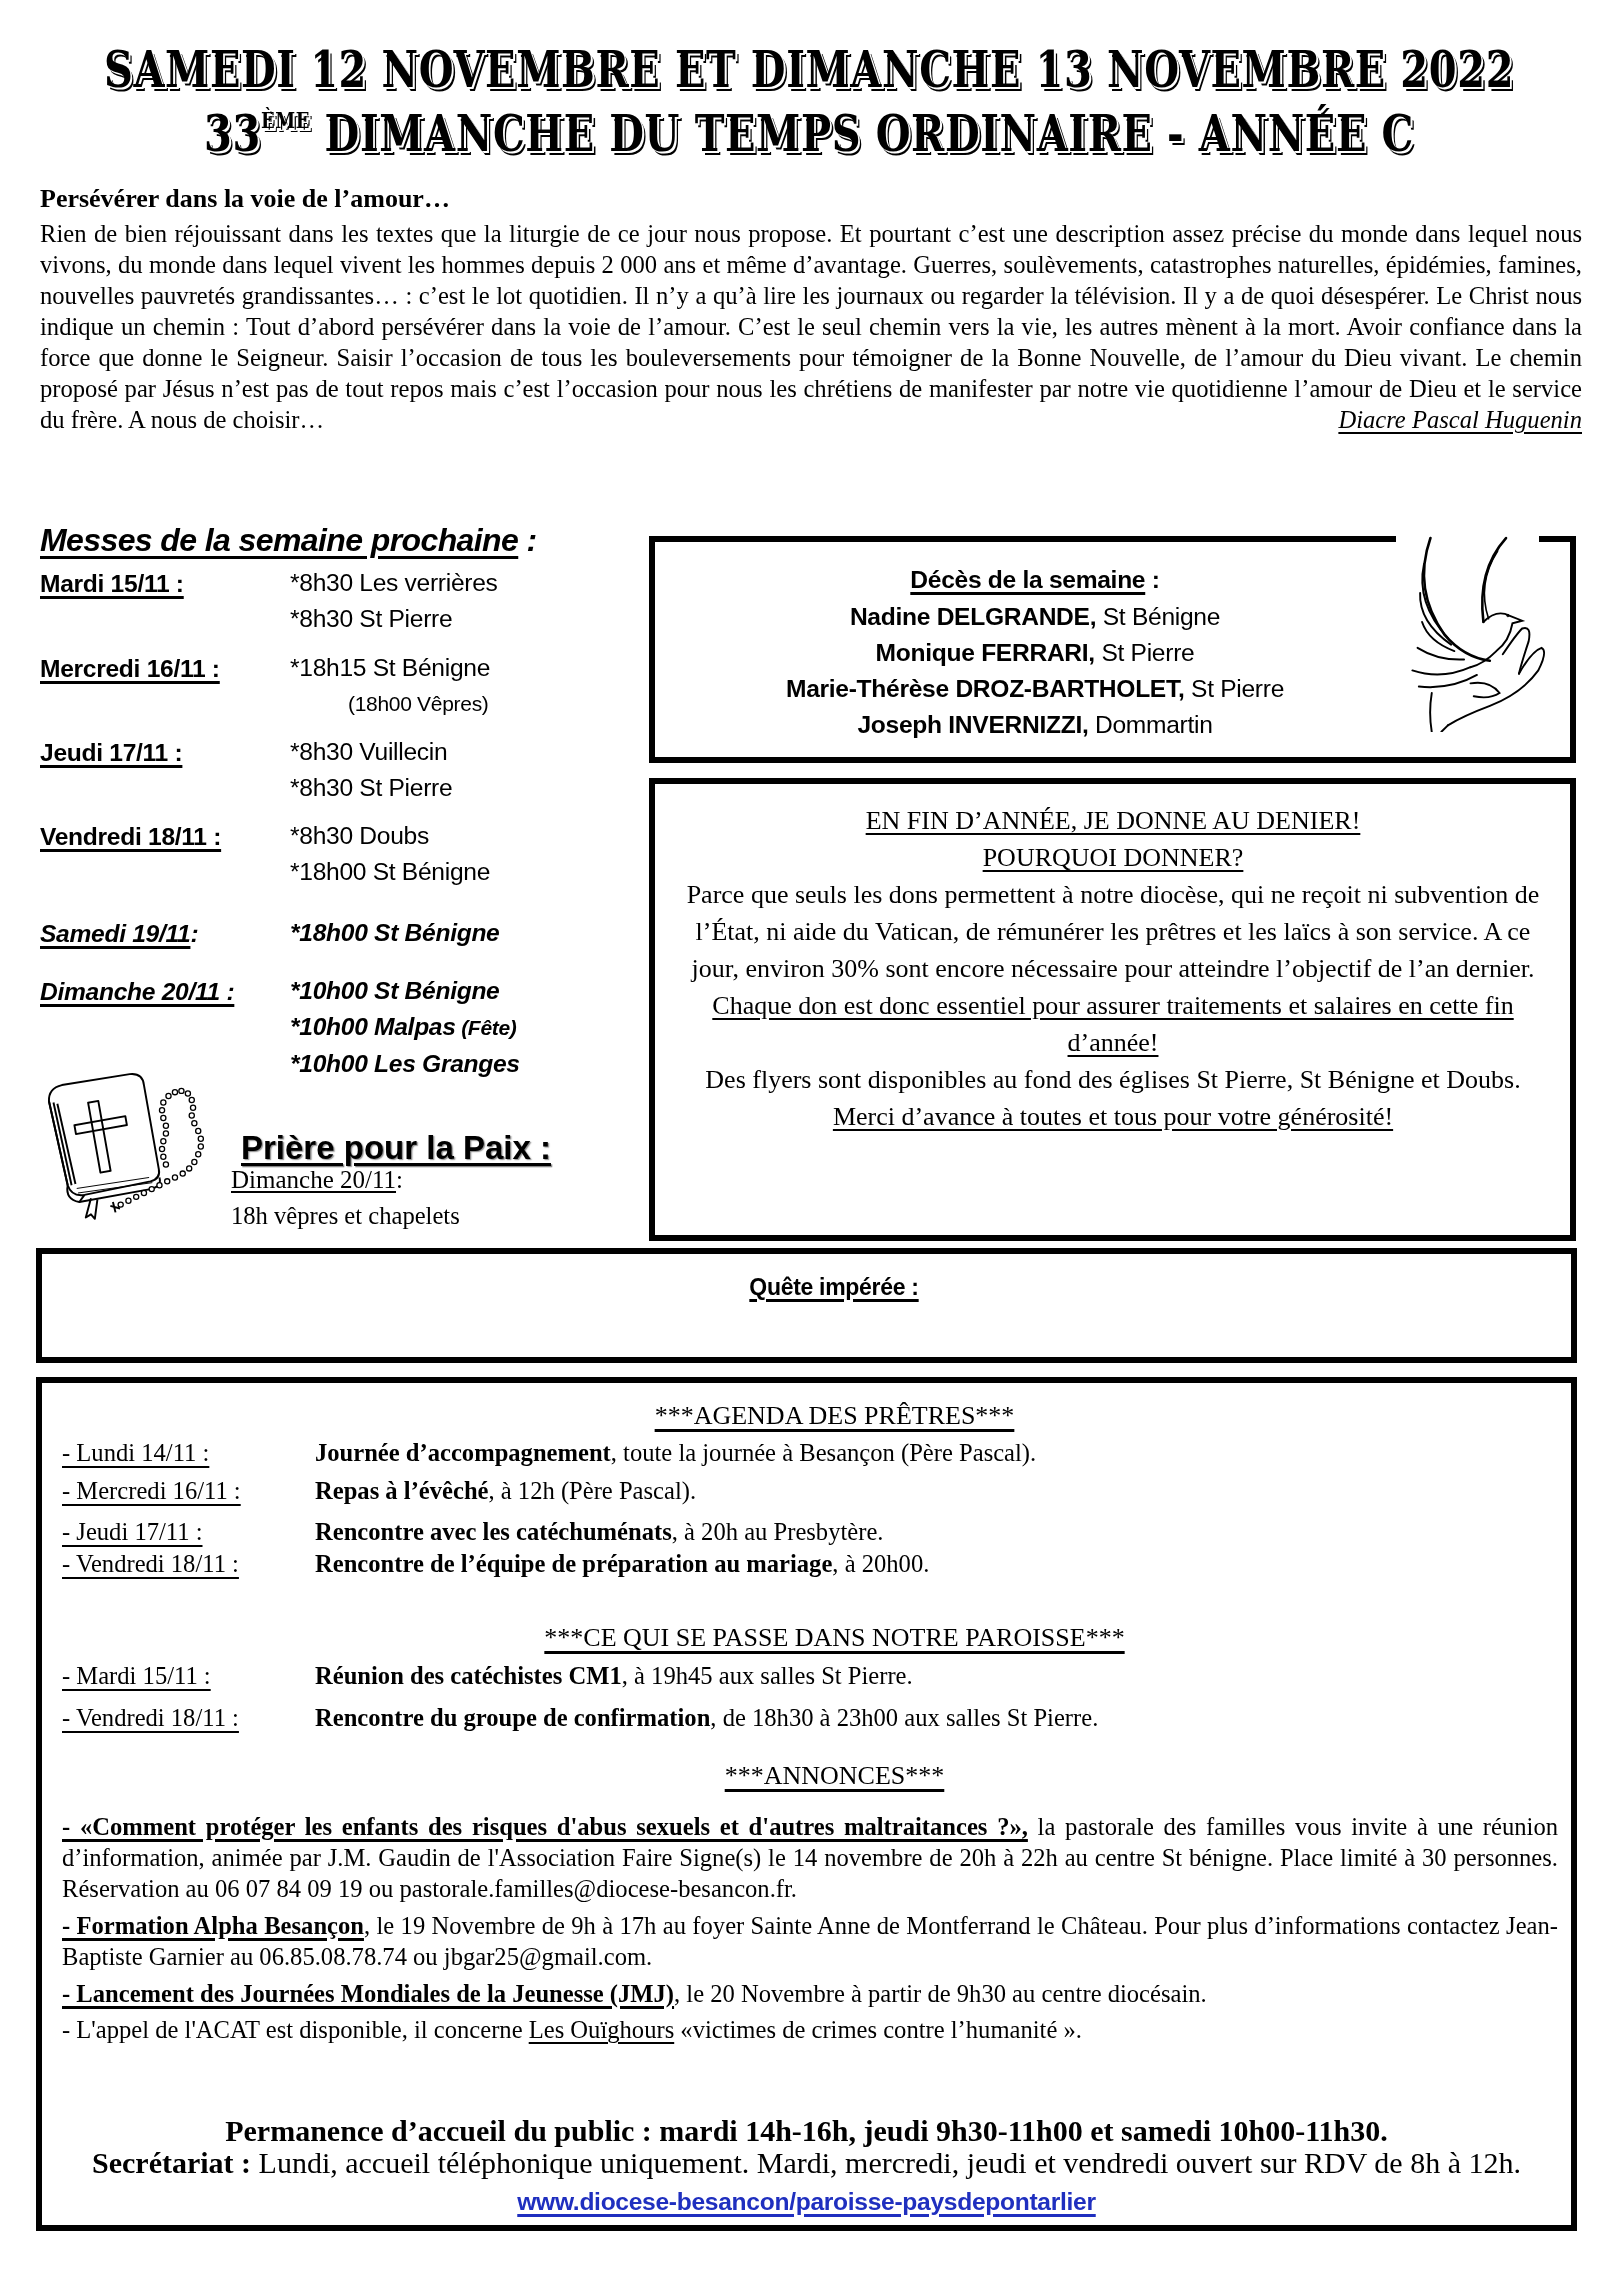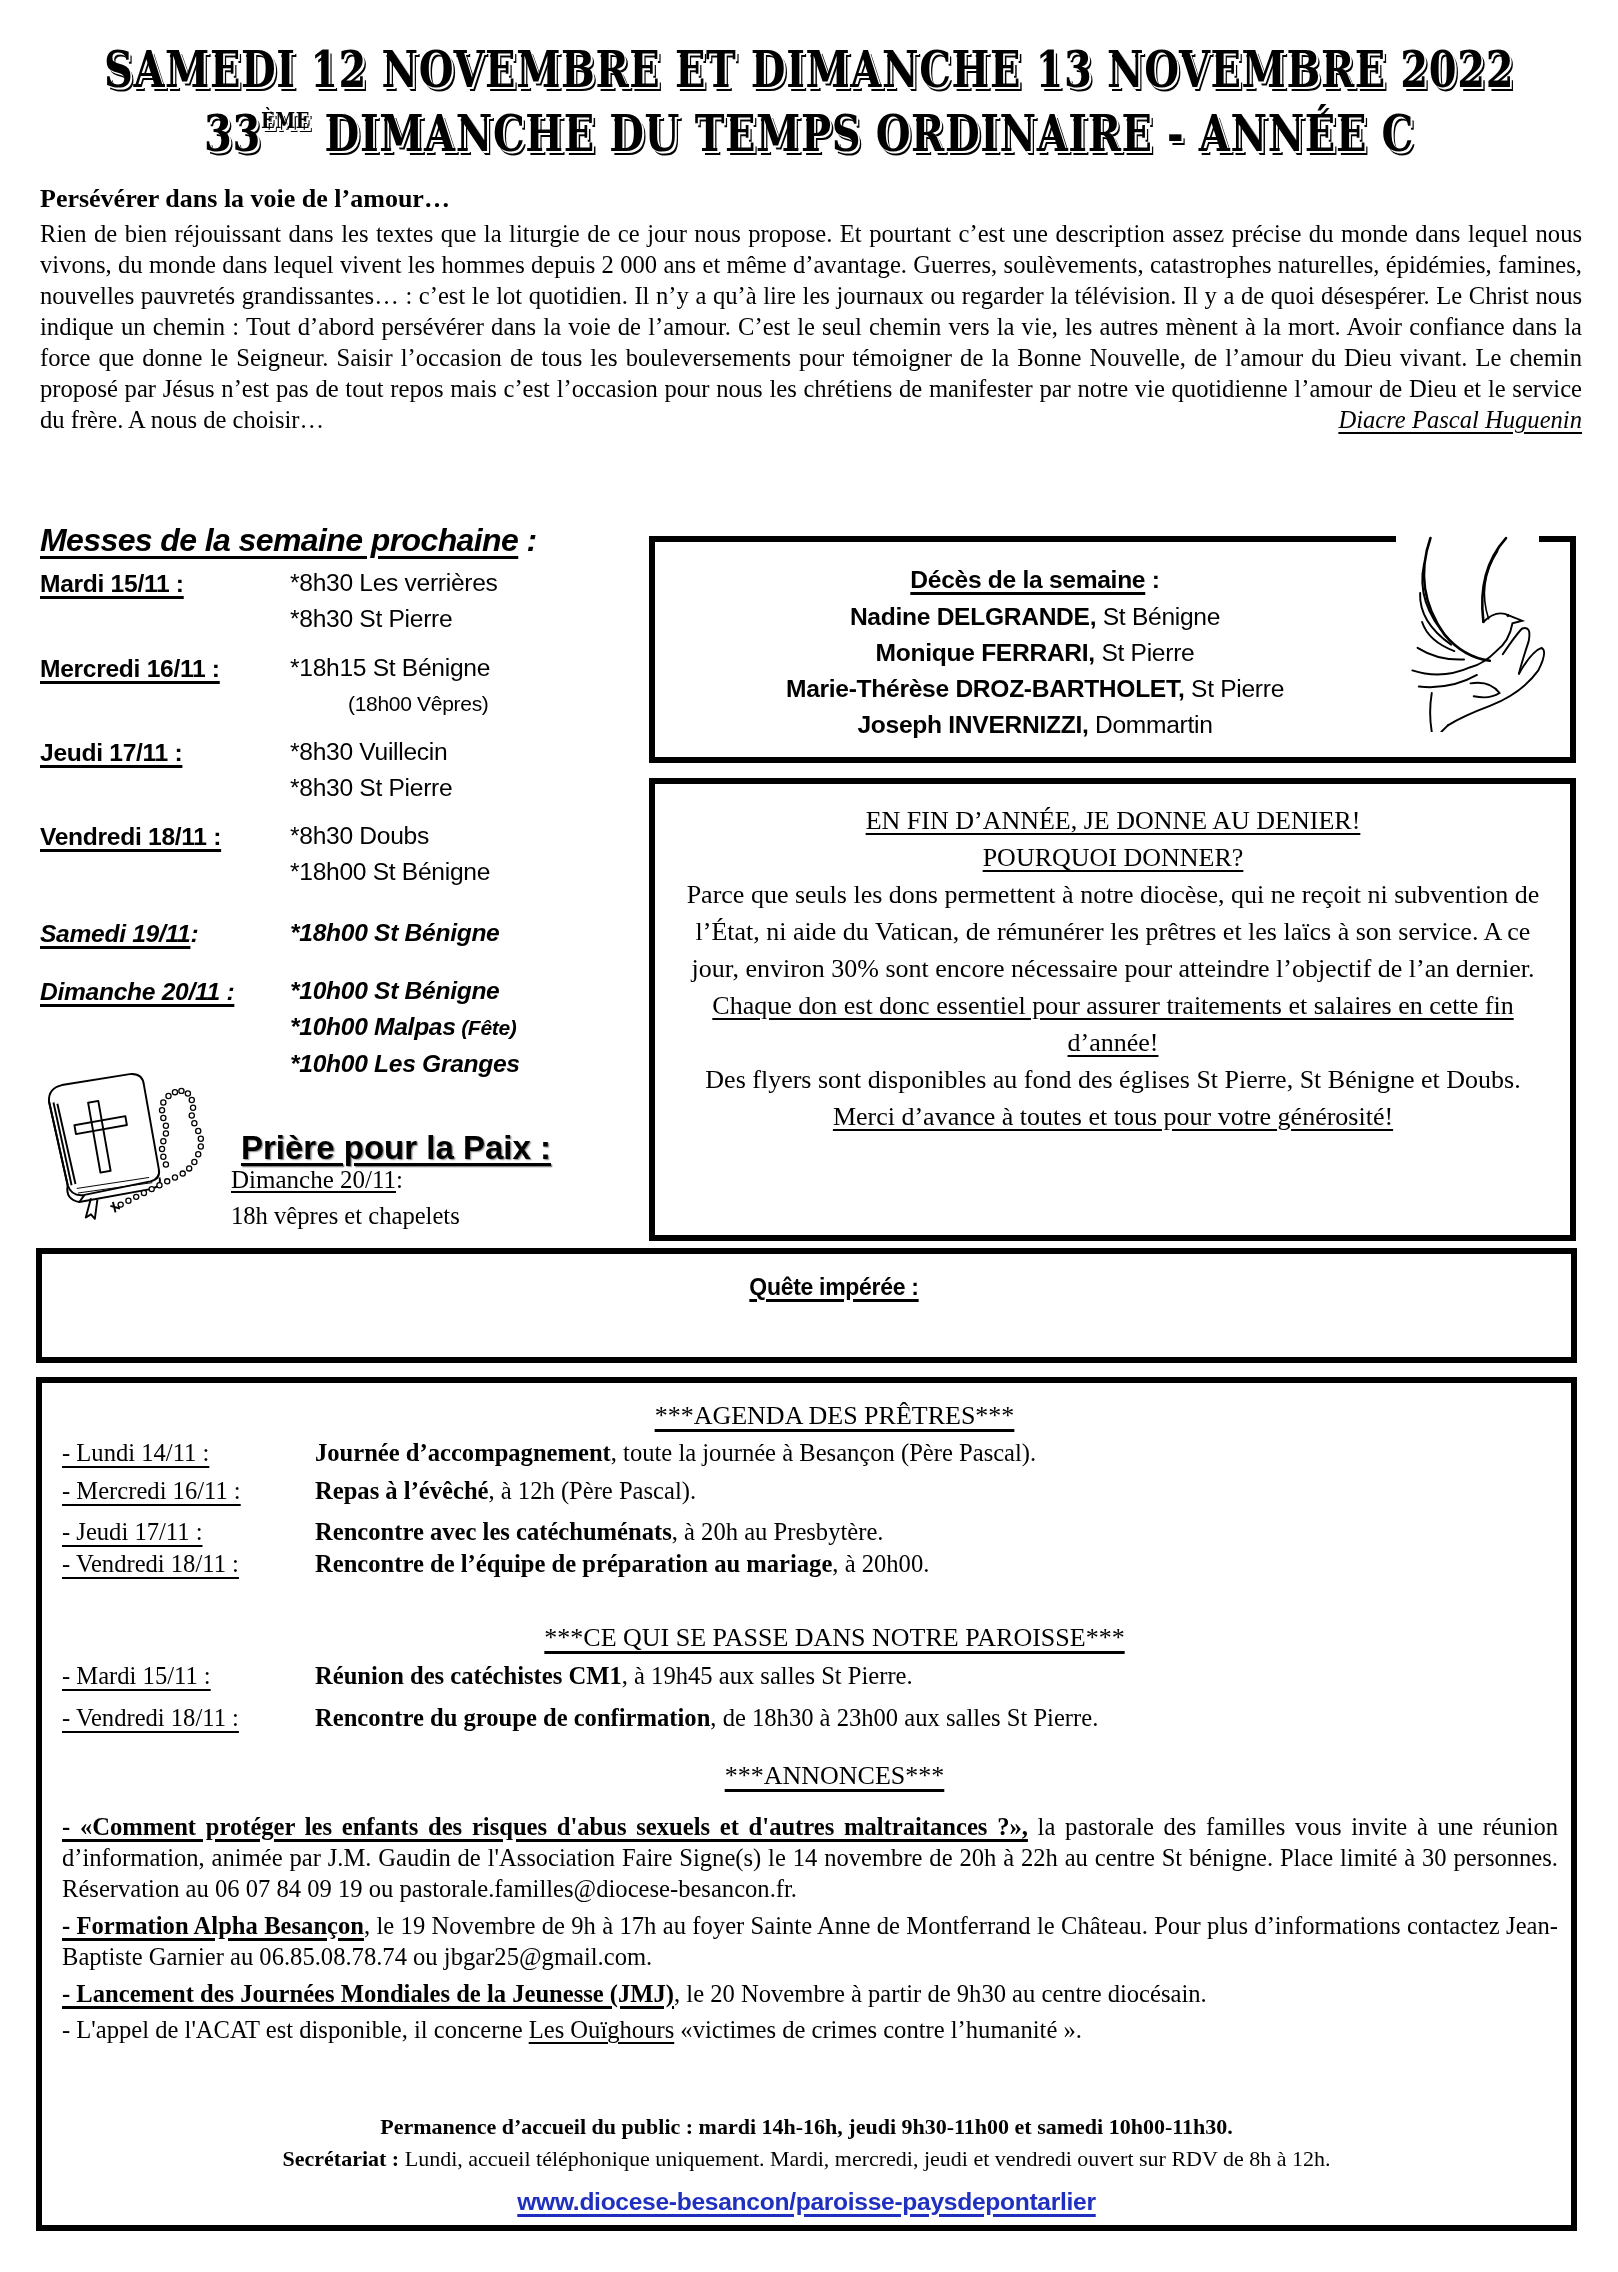--- a/index.html
+++ b/index.html
@@ -115,21 +115,21 @@
   .ag-text b { font-weight: bold; }
 
   .annonces {
     position: absolute; left: 62px; top: 1811px; width: 1496px;
     font-family: "Liberation Serif", serif; font-size: 24.6px; line-height: 31px; text-align: justify;
   }
   .annonces p { margin-bottom: 5.8px; }
   .annonces .ub { font-weight: bold; text-decoration: underline; text-decoration-thickness: 2.6px; text-underline-offset: 3.9px; }
   .annonces .u  { text-decoration: underline; text-decoration-thickness: 1.9px; text-underline-offset: 3.9px; }
 
-  .perm { position: absolute; left: 36px; width: 1541px; text-align: center; font-size: 22px; font-family: "Liberation Serif", serif; }
+  .perm { position: absolute; left: 36px; width: 1541px; text-align: center; font-size: 30px; font-family: "Liberation Serif", serif; }
   .perm b { font-weight: bold; }
   .site-link {
     position: absolute; left: 36px; width: 1541px; top: 2188px; text-align: center;
     font-family: "Liberation Sans", sans-serif; font-size: 24.6px; color: #1f2fbf;
     font-weight: bold; letter-spacing: -0.3px;
   }
   .site-link span { text-decoration: underline; text-decoration-thickness: 2.6px; text-underline-offset: 3.9px; cursor: pointer; }
 </style>
 </head>
 <body>

